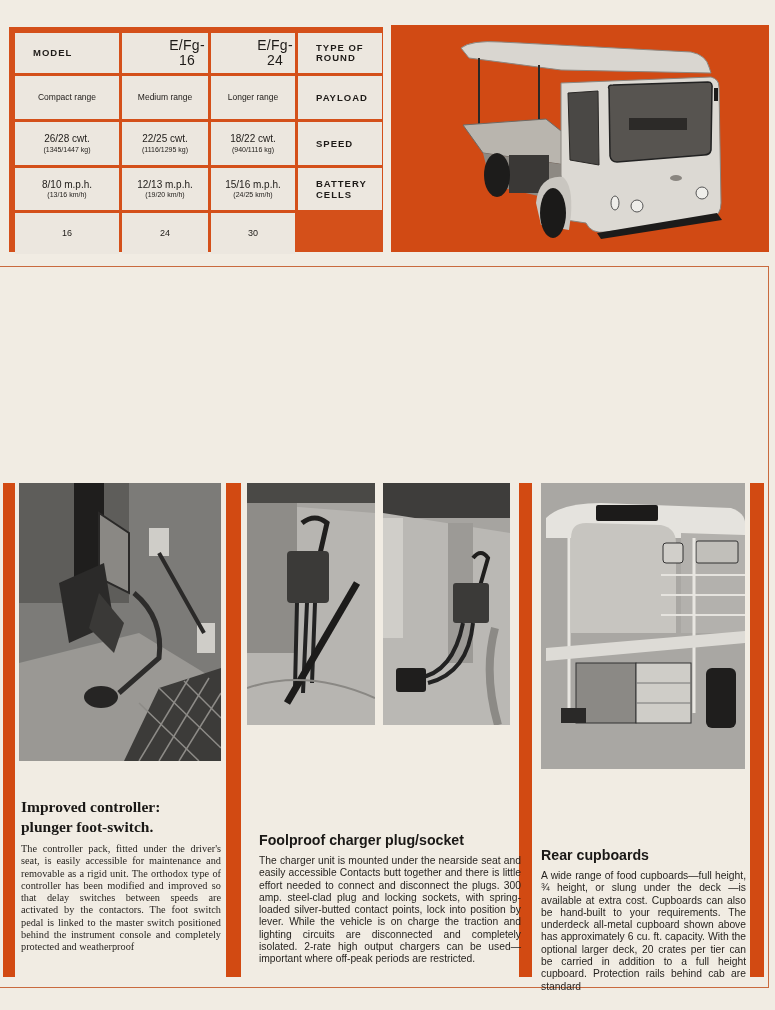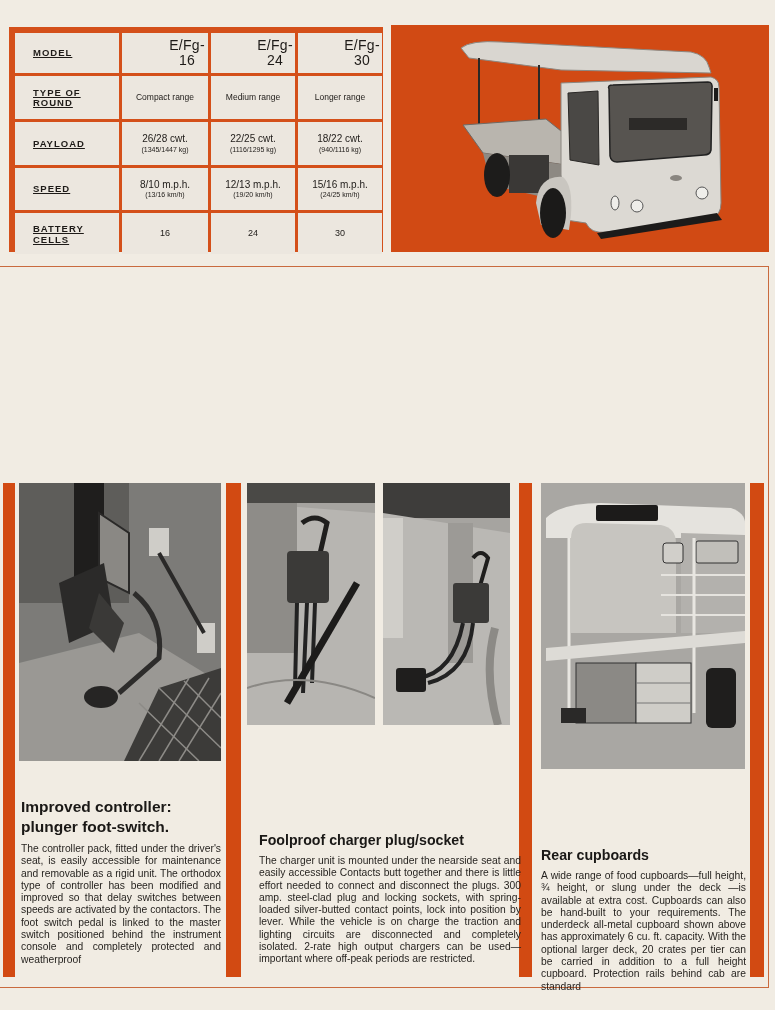--- a/index.html
+++ b/index.html
@@ -29,21 +29,21 @@
   .cell {
     background: #ece7df;
     display: flex; align-items: center; justify-content: center;
     flex-direction: column;
     text-align: center;
     line-height: 1.05;
   }
   .cell.rowhead {
     justify-content: center; align-items: flex-start;
     padding-left: 18px; text-align: left;
-    font-weight: bold; font-size: 9.5px; letter-spacing: 1px; text-decoration: underline;
+    font-weight: bold; font-size: 9.5px; letter-spacing: 1px;
   }
   .cell.model { font-size: 14px; letter-spacing: 0.3px; padding-left: 44px; }
   .cell.range { font-size: 8.5px; }
   .cell .main { font-size: 10px; }
   .cell .sub { font-size: 7px; margin-top: 1px; }
   .cell.cells-val { font-size: 9px; }
 
   
   .hero {
     left: 391px; top: 25px; width: 378px; height: 227px;
@@ -78,21 +78,20 @@
 </style>
 </head>
 <body>
 
 <div class="abs spec-table-wrap">
   <div class="spec-table">
 
     <div class="cell rowhead">MODEL</div>
     <div class="cell model">E/Fg-16</div>
     <div class="cell model">E/Fg-24</div>
-    <div class="cell model">E/Fg-30</div>
 
     <div class="cell rowhead">
       <span style="max-width:70px;display:block;line-height:10px;">TYPE OF ROUND</span>
     </div>
     <div class="cell range">Compact range</div>
     <div class="cell range">Medium range</div>
     <div class="cell range">Longer range</div>
 
     <div class="cell rowhead">PAYLOAD</div>
     <div class="cell">
@@ -247,21 +246,21 @@
     <path d="M5 165 L204 148 L204 160 L5 178 Z" fill="#dddbd6"></path>
     <rect x="35" y="180" width="60" height="60" fill="#8b8985" stroke="#333" stroke-width="1"></rect>
     <rect x="95" y="180" width="55" height="60" fill="#cfcdc8" stroke="#333" stroke-width="1"></rect>
     <line x1="95" y1="200" x2="150" y2="200" stroke="#777" stroke-width="1"></line>
     <line x1="95" y1="220" x2="150" y2="220" stroke="#777" stroke-width="1"></line>
     <rect x="165" y="185" width="30" height="60" rx="6" fill="#1f1e1d"></rect>
     <rect x="20" y="225" width="25" height="15" fill="#2a2928"></rect>
   </svg>
 </div>
 
-<div class="abs" style="left:21px;top:797px;width:200px;">
+<div class="abs" style="left:21px;top:797px;width:200px;font-family:Liberation Serif, serif;">
   <div class="heading" style="font-size:15.5px;line-height:20px;">
     <div>Improved controller:</div>
     <div>plunger foot-switch.</div>
   </div>
   <p class="body-text last-left" style="margin-top:6px;">The controller pack, fitted under the driver's seat, is easily accessible for maintenance and removable as a rigid unit. The orthodox type of controller has been modified and improved so that delay switches between speeds are activated by the contactors. The foot switch pedal is linked to the master switch positioned behind the instru­ment console and completely protected and weatherproof</p>
 </div>
 
 <div class="abs" style="left:259px;top:831px;width:262px;">
   <div class="heading" style="font-size:14.2px;line-height:18px;">Foolproof charger plug/socket</div>
   <p class="body-text last-left" style="margin-top:6px;">The charger unit is mounted under the nearside seat and easily accessible Contacts butt together and there is little effort needed to connect and disconnect the plugs. 300 amp. steel-clad plug and locking sockets, with spring-loaded silver-butted contact points, lock into position by lever. While the vehicle is on charge the traction and lighting circuits are disconnected and completely isolated. 2-rate high output chargers can be used—important where off-peak periods are restricted.</p>

